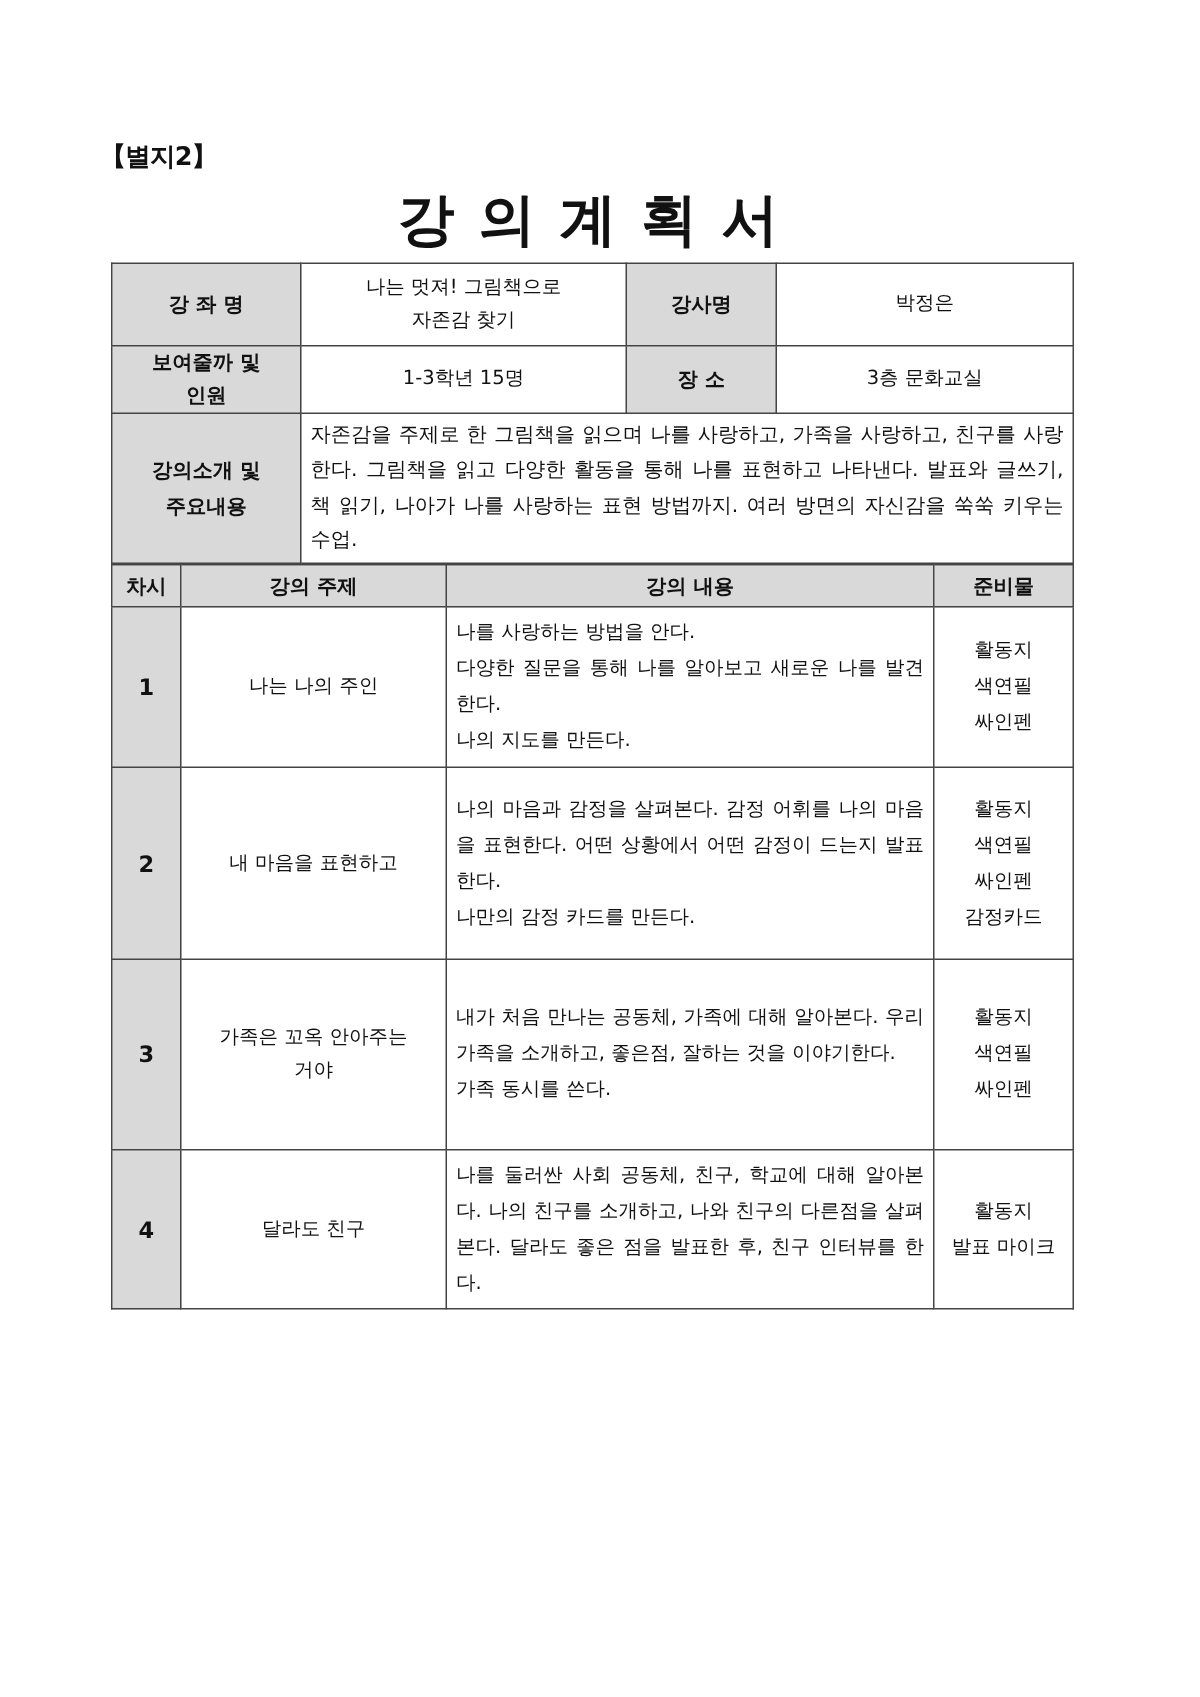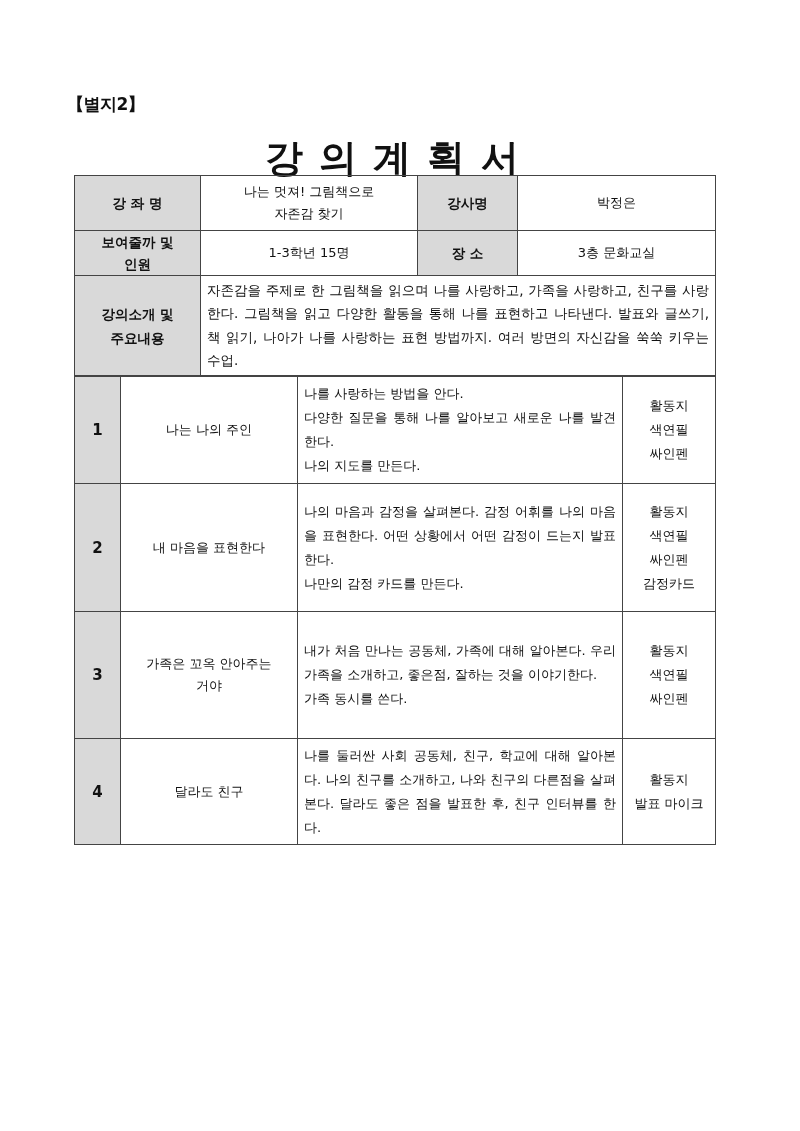--- a/index.html
+++ b/index.html
@@ -1,18 +1,18 @@
 <!DOCTYPE html>
 <html><head>
 <meta charset="utf-8">
 <style>
   html, body { margin:0; padding:0; background:#ffffff; }
   body { width:800px; height:1131px; position:relative; font-family:"DejaVu Sans", "Liberation Sans", sans-serif; color:#111; overflow:hidden; }
   .annex { position:absolute; left:67px; top:93px; font-size:17px; font-weight:bold; letter-spacing:-0.5px; }
-  .title { position:absolute; left:0; width:800px; top:134px; text-align:center; font-size:38px; font-weight:bold; letter-spacing:16px; line-height:48px; }
+  .title { position:absolute; left:0; width:800px; top:122px; text-align:center; font-size:38px; font-weight:bold; letter-spacing:16px; line-height:48px; }
   .grid { position:absolute; left:74px; top:175px; width:641px; }
   table { border-collapse:collapse; width:100%; table-layout:fixed; }
   td { border:1px solid #444; padding:0 6px; font-size:13px; line-height:22px; vertical-align:middle; }
   td.label { background:#d9d9d9; text-align:center; font-weight:bold; font-size:13.5px; }
   td.center { text-align:center; }
   td.left { text-align:left; }
   td.justify { text-align:justify; text-align-last:left; }
   .line { display:block; }
   td.num { background:#d9d9d9; text-align:center; font-weight:bold; font-size:15px; }
   .outer { border:1.5px solid #333;padding-left:22px; }
@@ -62,20 +62,26 @@
     </table>
 
   <table class="outer" style="border-top:none">
     <colgroup>
       <col style="width:46px">
         <col style="width:177px">
         <col style="width:325px">
         <col style="width:93px">
     </colgroup>
     <tbody>
+        <tr style="height:28px">
+      <td class="label" style="padding:0">차시</td>
+      <td class="label">강의 주제</td>
+      <td class="label">강의 내용</td>
+      <td class="label">준비물</td>
+    </tr>
 
     <tr style="height:107px">
       <td class="num">1</td>
       <td class="center">
         <span class="line">나는 나의 주인</span>
       </td>
       <td class="left" style="line-height:24px">
         <span class="line">나를 사랑하는 방법을 안다.</span>
         <span class="line" style="text-align:justify">다양한 질문을 통해 나를 알아보고 새로운 나를 발견한다.</span>
         <span class="line">나의 지도를 만든다.</span>
@@ -83,21 +89,21 @@
       <td class="center" style="line-height:24px">
         <span class="line">활동지</span>
         <span class="line">색연필</span>
         <span class="line">싸인펜</span>
       </td>
     </tr>
 
     <tr style="height:128px">
       <td class="num">2</td>
       <td class="center">
-        <span class="line">내 마음을 표현한다</span>
+        <span class="line">내 마음을 표현하고</span>
       </td>
       <td class="justify" style="line-height:24px">
         <span class="line" style="text-align:justify; text-align-last:left">나의 마음과 감정을 살펴본다. 감정 어휘를 나의 마음을 표현한다. 어떤 상황에서 어떤 감정이 드는지 발표한다.</span>
         <span class="line">나만의 감정 카드를 만든다.</span>
       </td>
       <td class="center" style="line-height:24px">
         <span class="line">활동지</span>
         <span class="line">색연필</span>
         <span class="line">싸인펜</span>
         <span class="line">감정카드</span>

